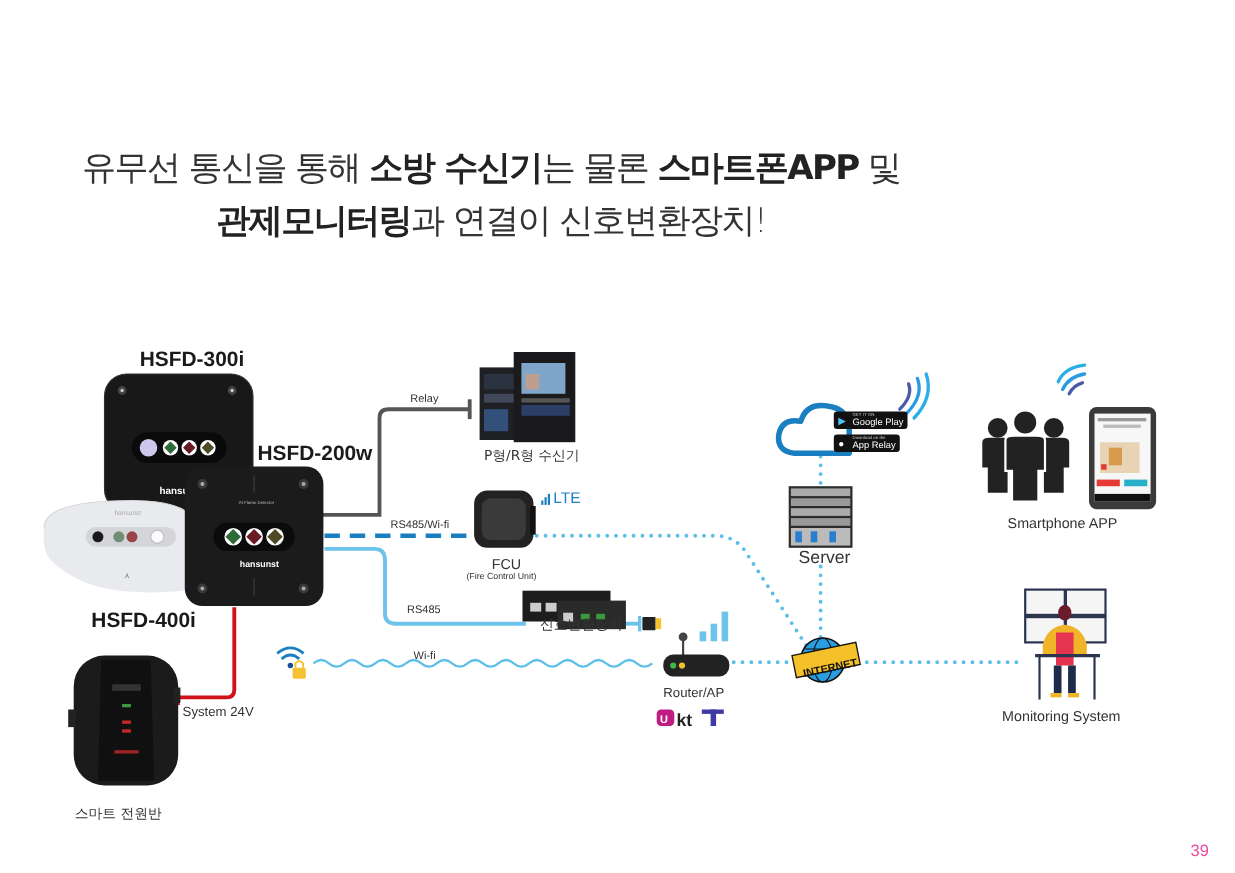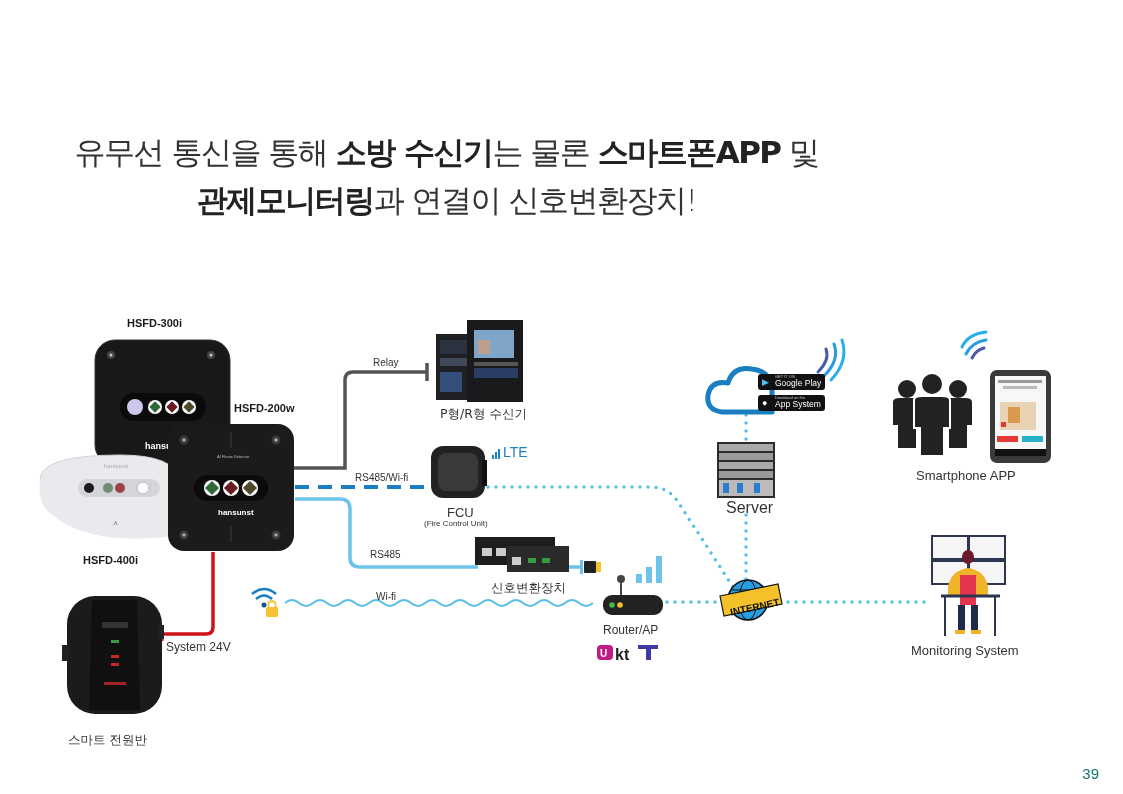--- a/index.html
+++ b/index.html
@@ -5,25 +5,25 @@
   html, body { margin: 0; padding: 0; background: #ffffff; }
   body { width: 1123px; height: 794px; position: relative; overflow: hidden;
          font-family: "Liberation Sans", "DejaVu Sans", sans-serif; color: #333; }
   .headline { position: absolute; left: 0; width: 893px; text-align: center;
               font-family: "DejaVu Sans", sans-serif; font-size: 31px; color: #333;
               letter-spacing: -1.5px; font-weight: 300; }
   .headline b { font-weight: bold; color: #222; }
   #h1 { top: 132px; }
   #h2 { top: 180px; }
   .lbl { position: absolute; font-size: 13px; color: #333; white-space: nowrap; }
-  .lbl.bold { font-weight: bold; font-size: 11px; color: #1a1a1a; }
+  .lbl.bold { font-weight: bold; font-size: 19px; color: #1a1a1a; }
   .lbl.sm { font-size: 10px; color: #333; }
   .lbl.xs { font-size: 8px; color: #333; }
   .lbl.kr { font-family: "DejaVu Sans", sans-serif; font-size: 12.5px; }
-  .pageno { position: absolute; right: 24px; bottom: 12px; font-size: 15px; color: #0f766e; }
+  .pageno { position: absolute; right: 24px; bottom: 12px; font-size: 15px; color: #ec4899; }
   svg.diagram { position: absolute; left: 0; top: 0; }
   .badge { position: absolute; background: #111; color: #fff; border-radius: 3px;
            padding: 1px 4px 2px 17px; font-size: 8.5px; line-height: 9px; }
   .badge small { display: block; font-size: 4px; line-height: 4px; color: #ccc; }
   .badge .gi { position: absolute; left: 4px; top: 4px; font-size: 9px; }
 </style>
 </head>
 <body>
 
 <div class="headline" id="h1">
@@ -272,31 +272,31 @@
 
 <div class="lbl sm" style="left:355px; top:472px;">RS485/Wi-fi</div>
 <div class="lbl sm" style="left:370px; top:549px;">RS485</div>
 <div class="lbl sm" style="left:376px; top:591px;">Wi-fi</div>
 <div class="lbl sm" style="left:166px; top:640px; font-size:12px;">System 24V</div>
 
 <div class="lbl" style="left:503px; top:444px; color:#1a7fc1; font-size:14px;">LTE</div>
 <div class="lbl" style="left:447px; top:505px; font-size:13px;">FCU</div>
 <div class="lbl xs" style="left:424px; top:519px;">(Fire Control Unit)</div>
 
-<div class="lbl kr" style="left:491px; top:580px;">신호변환장치</div>
+<div class="lbl kr" style="left:491px; top:560px;">신호변환장치</div>
 <div class="lbl" style="left:603px; top:623px; font-size:12px;">Router/AP</div>
 
 <div class="lbl" style="left:726px; top:499px; font-size:16px;">Server</div>
 <div class="lbl" style="left:916px; top:468px; font-size:13px;">Smartphone APP</div>
 <div class="lbl" style="left:911px; top:643px; font-size:13px;">Monitoring System</div>
 
 <div class="badge" style="left:758px; top:374px;">
   <span class="gi" style="color:#4fc3f7;">▶</span>
   <small>GET IT ON</small>
   <span>Google Play</span>
 </div>
 <div class="badge" style="left:758px; top:395px;">
   <span class="gi">●</span>
   <small>Download on the</small>
-  <span>App System</span>
+  <span>App Relay</span>
 </div>
 
 <div class="pageno">39</div>
 
 </body></html>

